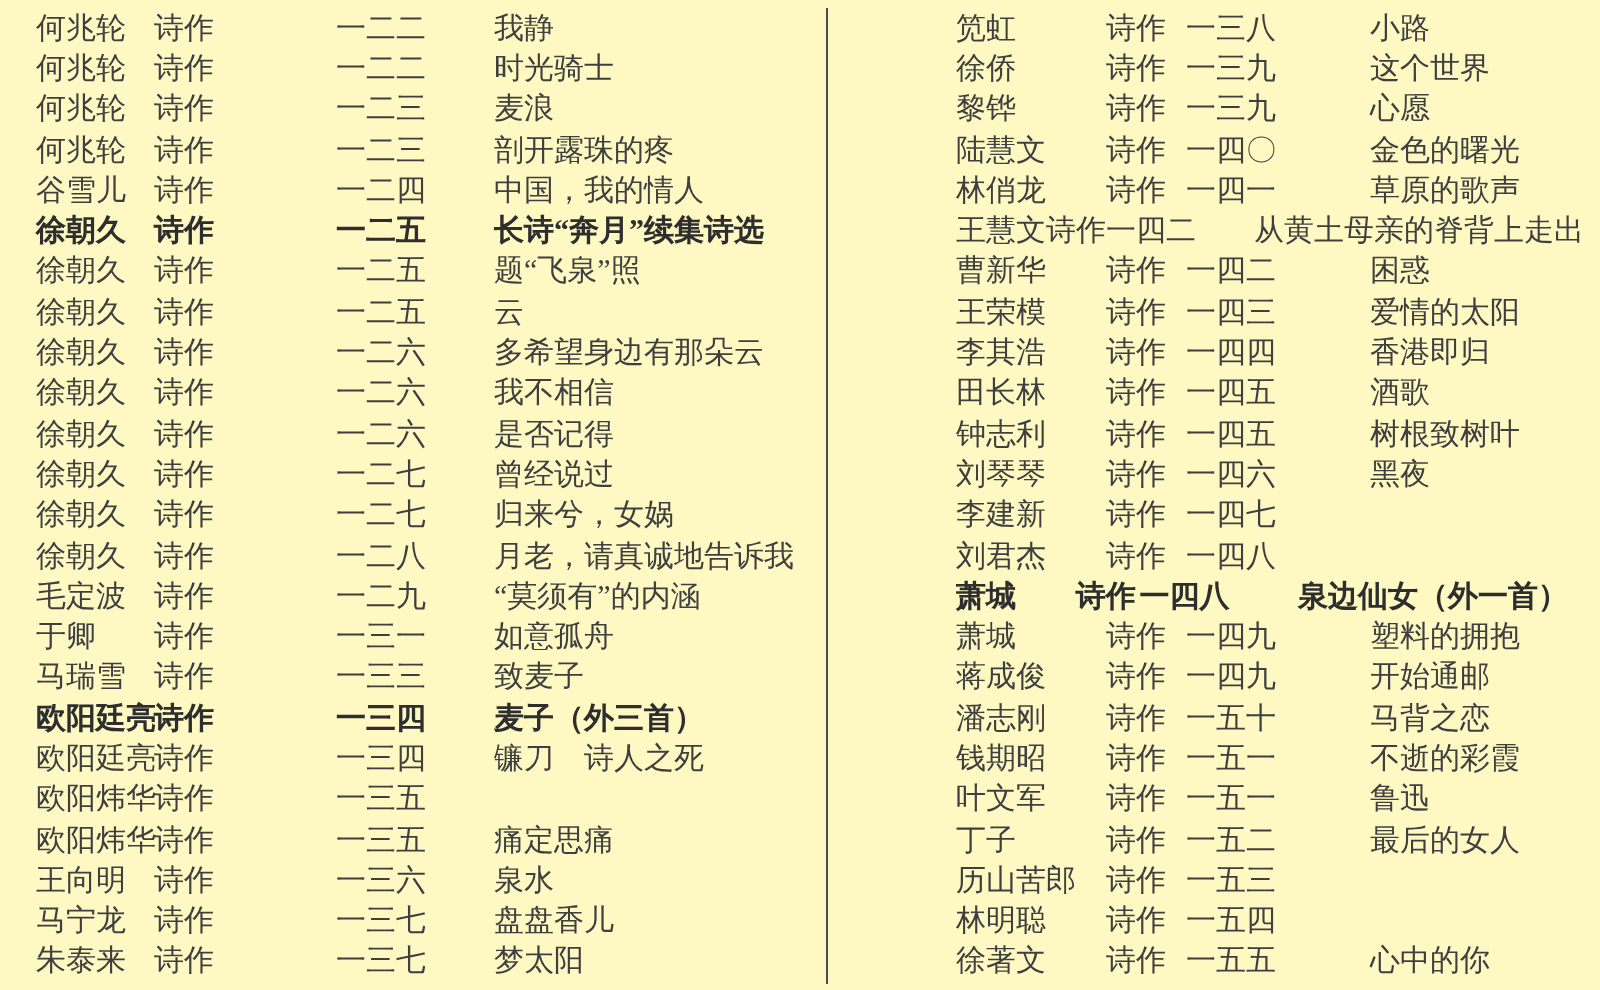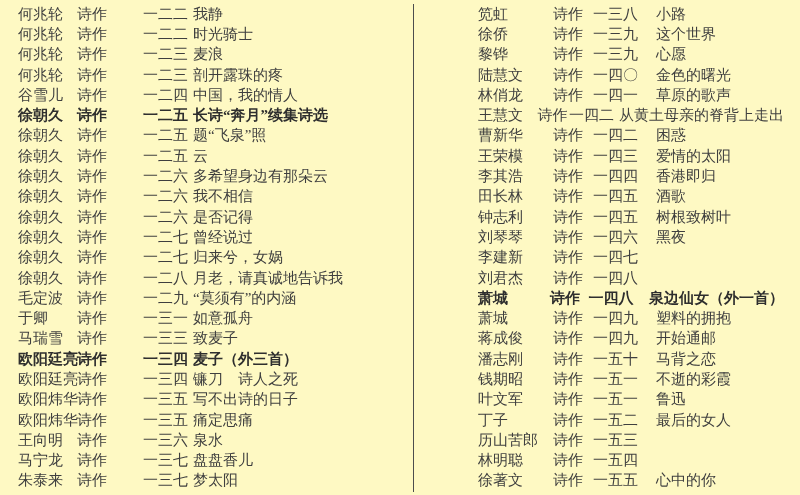--- a/index.html
+++ b/index.html
@@ -36,26 +36,26 @@
     display: flex;
     align-items: center;
     height: 20.3px;
     white-space: nowrap;
   }
   .row.bold { font-weight: bold; color: #2e2e2e; }
   .cell { display: inline-block; overflow: visible; }
   
   .col-left  .c-author { width: 59px; }
   .col-left  .c-genre  { width: 66px; }
-  .col-left  .c-page   { width: 50px; }
+  .col-left  .c-page   { width: 50px; margin-left: 25px; }
   
   .col-right .c-author { width: 75px; }
   .col-right .c-genre  { width: 40px; }
   .col-right .c-page   { width: 63px; }
-  .c-title { flex: 1; }
+  .c-title { flex: 1; margin-left: 29px; }
 </style>
 </head>
 <body>
 
 <div class="page">
   <div class="divider"></div>
   <div class="col col-left">
       <div class="row">
         <span class="cell c-author">何兆轮</span>
         <span class="cell c-genre">诗作</span>
@@ -167,21 +167,20 @@
       <div class="row">
         <span class="cell c-author">欧阳廷亮</span>
         <span class="cell c-genre">诗作</span>
         <span class="cell c-page">一三四</span>
         <span class="cell c-title">镰刀　诗人之死</span>
       </div>
       <div class="row">
         <span class="cell c-author">欧阳炜华</span>
         <span class="cell c-genre">诗作</span>
         <span class="cell c-page">一三五</span>
-        <span class="cell c-title">写不出诗的日子</span>
       </div>
       <div class="row">
         <span class="cell c-author">欧阳炜华</span>
         <span class="cell c-genre">诗作</span>
         <span class="cell c-page">一三五</span>
         <span class="cell c-title">痛定思痛</span>
       </div>
       <div class="row">
         <span class="cell c-author">王向明</span>
         <span class="cell c-genre">诗作</span>

